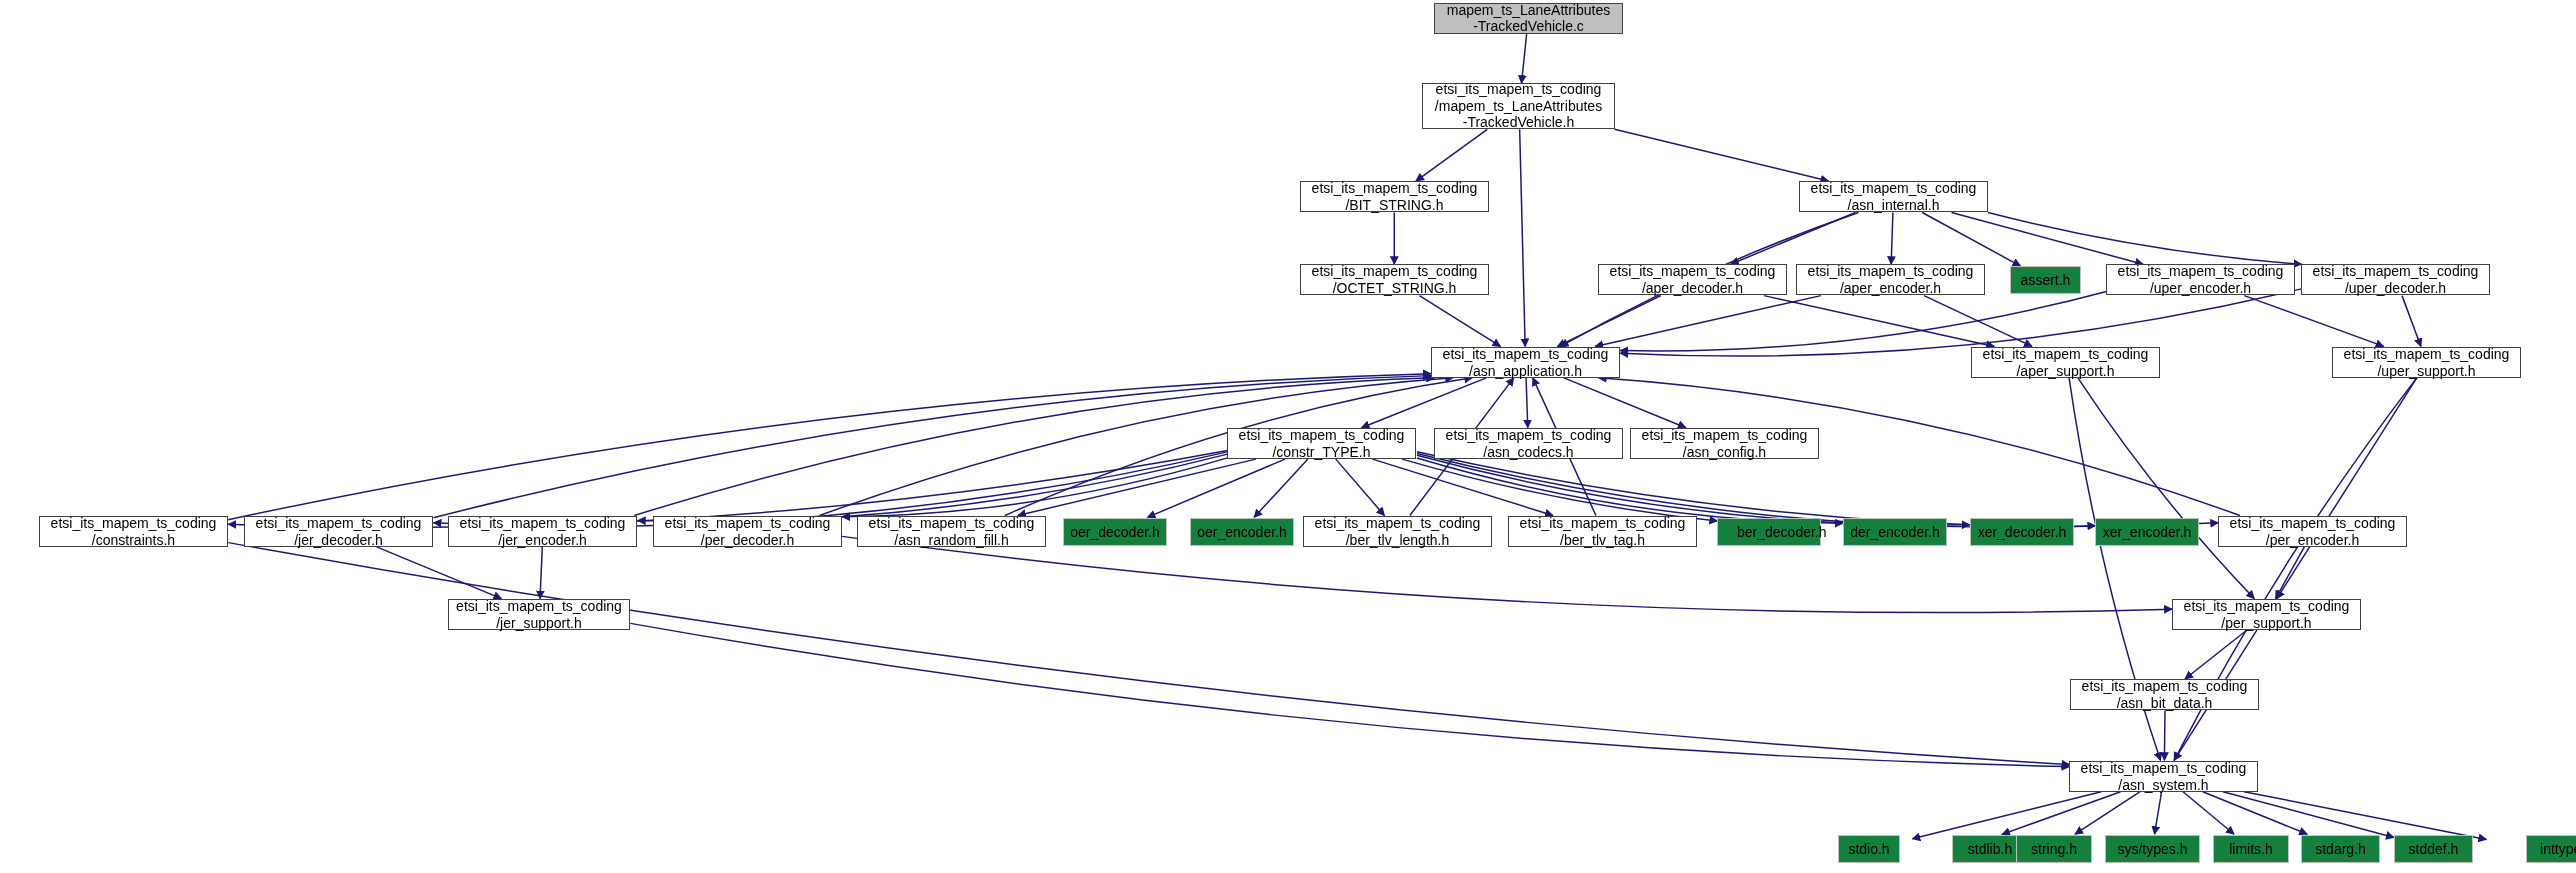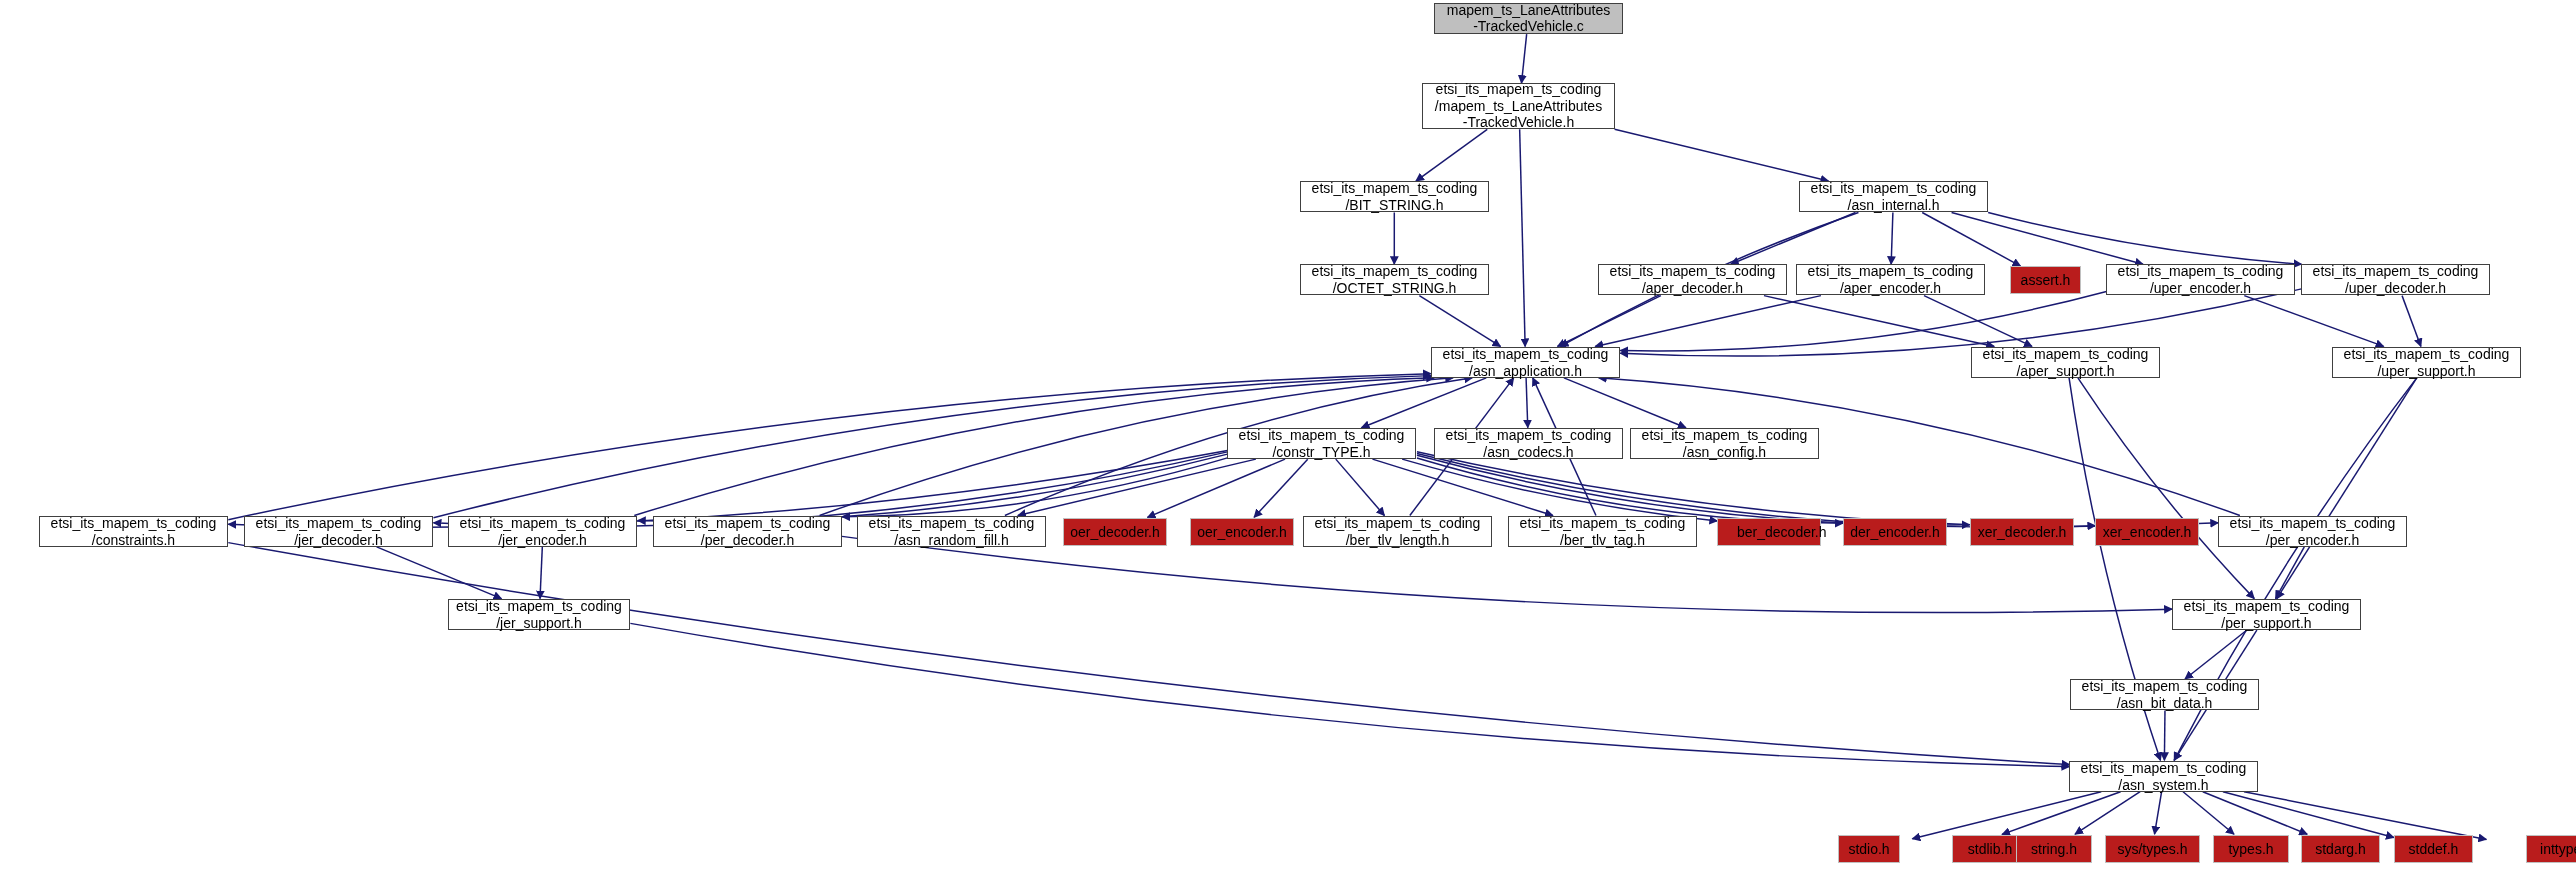--- a/index.html
+++ b/index.html
@@ -5,21 +5,21 @@
   html,body{margin:0;padding:0;background:#ffffff;}
   body{font-family:"Liberation Sans", sans-serif;}
   #graph{position:relative;width:2576px;height:873px;overflow:hidden;background:#fff;}
   #edges{position:absolute;left:0;top:0;width:2576px;height:873px;pointer-events:none;}
   .node{position:absolute;box-sizing:border-box;display:flex;align-items:center;justify-content:center;
         text-align:center;line-height:1.18;color:#000;white-space:pre;}
   .node span{display:block;width:100%;}
   
   .n-root{background:#bfbfbf;border:0.9px solid #404040;font-size:14px;}
   .n-hdr{background:#ffffff;border:0.9px solid #404040;font-size:14px;}
-  .n-sys{background:#b91c1c;border:0.9px solid #c0c0c0;font-size:14px;}
+  .n-sys{background:#15803d;border:0.9px solid #c0c0c0;font-size:14px;}
   .n-strong{background:#ffffff;border:0.9px solid #404040;font-size:14px;}
 </style>
 </head>
 <body>
 
 <div id="graph">
   <svg id="edges" viewBox="0 0 2787 945" preserveAspectRatio="none" xmlns="http://www.w3.org/2000/svg">
     <defs>
       <marker id="ah" viewBox="0 0 10 10" refX="9" refY="5" markerWidth="6" markerHeight="6" orient="auto-start-reverse">
         <path d="M 0 0 L 10 5 L 0 10 z" fill="#191970"></path>
@@ -154,19 +154,19 @@
       <div class="node n-hdr" style="left: 2172px; top: 599px; width: 189px; height: 31px;"><span>etsi_its_mapem_ts_coding
 /per_support.h</span></div>
       <div class="node n-hdr" style="left: 2070px; top: 679px; width: 189px; height: 31px;"><span>etsi_its_mapem_ts_coding
 /asn_bit_data.h</span></div>
       <div class="node n-hdr" style="left: 2069px; top: 761px; width: 189px; height: 31px;"><span>etsi_its_mapem_ts_coding
 /asn_system.h</span></div>
       <div class="node n-sys" style="left: 1838px; top: 835px; width: 62px; height: 28px;"><span>stdio.h</span></div>
       <div class="node n-sys" style="left: 1926px; top: 835px; width: 76px; height: 28px; margin-left: 26px;"><span>stdlib.h</span></div>
       <div class="node n-sys" style="left: 2016px; top: 835px; width: 76px; height: 28px;"><span>string.h</span></div>
       <div class="node n-sys" style="left: 2105px; top: 835px; width: 95px; height: 28px;"><span>sys/types.h</span></div>
-      <div class="node n-sys" style="left: 2213px; top: 835px; width: 76px; height: 28px;"><span>types.h</span></div>
+      <div class="node n-sys" style="left: 2213px; top: 835px; width: 76px; height: 28px;"><span>limits.h</span></div>
       <div class="node n-sys" style="left: 2301px; top: 835px; width: 79px; height: 28px;"><span>stdarg.h</span></div>
       <div class="node n-sys" style="left: 2394px; top: 835px; width: 79px; height: 28px;"><span>stddef.h</span></div>
       <div class="node n-sys" style="left: 2486px; top: 835px; width: 88px; height: 28px; margin-left: 40px;"><span>inttypes.h</span></div>
     </div>
 </div>
 
 
 </body></html>

